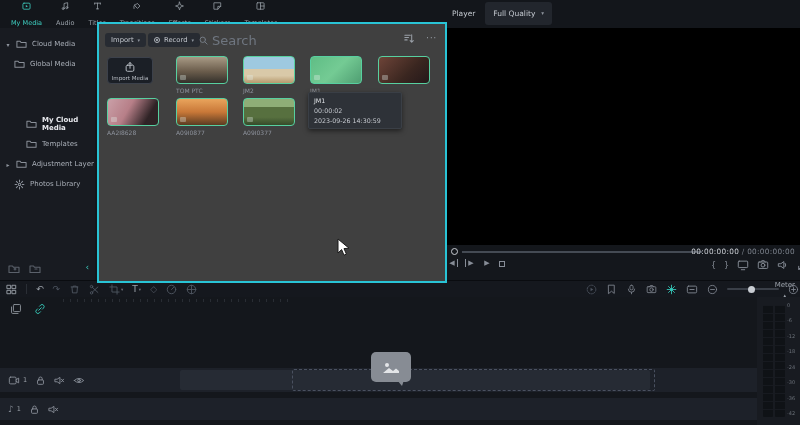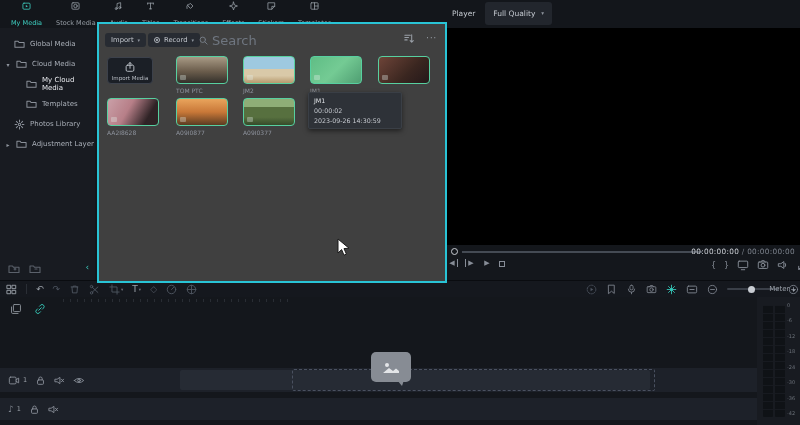--- a/index.html
+++ b/index.html
@@ -18,21 +18,21 @@
   .nav-item.active { color:#3ed0c2; }
   .player-bar { position:absolute; left:452px; top:0; height:26px; display:flex; align-items:center; gap:10px; font-size:7.5px; color:#c3c8cf; }
   .quality-pill { background:#22262d; border-radius:3px; padding:7px 8px; display:flex; gap:6px; align-items:center; color:#c3c8cf; }
   .caret { font-size:5.5px; color:#8f959e; }
 
   
   .sidebar { position:absolute; left:0; top:28px; width:95px; height:255px; background:#181b21; padding-top:6px; }
   .side-item { height:20px; display:flex; align-items:center; gap:5px; font-size:7px; color:#a9afb8; padding-left:14px; }
   .side-item .sicon { color:#8a9099; flex:0 0 auto; }
   .side-item.active { color:#3ed0c2; } .side-item.active .sicon { color:#3ed0c2; }
-  .side-item.selected { color:#e8eaee; font-weight:normal; }
+  .side-item.selected { color:#e8eaee; font-weight:bold;margin-top:40px; }
   .side-item.lvl1 { padding-left:26px; }
   .side-item.has-caret { padding-left:5px; }
   .side-caret { font-size:6px; color:#8f959e; width:6px; text-align:center; }
   .side-footer { position:absolute; left:0; top:230px; width:95px; height:22px; display:flex; align-items:center; gap:9px; padding-left:8px; color:#5b616b; }
   .collapse-arrow { position:absolute; right:6px; top:4px; color:#3ec9bd; font-size:9px; }
 
   
   .media-panel { position:absolute; left:97px; top:22px; width:350px; height:261px; background:#404040; border:2px solid #29c4d6; z-index:6; }
   .pill { position:absolute; height:14px; background:#272b32; border-radius:3px; color:#c6cad0; font-size:6.8px; display:flex; align-items:center; gap:4px; padding:0 6px; }
   .pill .caret { font-size:5px; }
@@ -77,21 +77,21 @@
   .tl-toolbar { position:absolute; left:0; top:280px; width:800px; height:17px; background:#15181e; border-top:1px solid #0a0c10; }
   .tl-left { position:absolute; left:6px; top:0; height:100%; display:flex; align-items:center; gap:9px; color:#9aa0a8; }
   .tl-right { position:absolute; left:586px; top:0; height:100%; display:flex; align-items:center; gap:9px; color:#7e848e; }
   .dim { color:#4e5560; }
   .vdiv { width:1px; height:10px; background:#2a2e35; }
   .mini-caret { font-size:4.5px; color:#6d737d; margin-left:1px; }
   .tglyph { font-size:9px; line-height:1; }
   .teal { color:#35c9b9; }
   .zslider { width:52px; height:2px; background:#3a3f48; border-radius:1px; position:relative; }
   .zslider .knob { position:absolute; left:21px; top:-2.5px; width:7px; height:7px; border-radius:50%; background:#c8ccd2; }
-  .meter-toggle { position:absolute; right:5px; top:0; height:100%; display:flex; align-items:center; gap:3px; font-size:7px; color:#9ba1aa; }
+  .meter-toggle { position:absolute; right:5px; top:0; height:100%; display:flex; align-items:center; gap:3px; font-size:7px; color:#9ba1aa;flex-direction:column; }
 
   
   .timeline { position:absolute; left:0; top:297px; width:800px; height:128px; background:#14171c; }
   .ruler-ticks { position:absolute; left:63px; top:2px; width:230px; height:3px; opacity:.55;
     background:repeating-linear-gradient(90deg,#3a3f47 0 1px,transparent 1px 7px); }
   .tl-head-icons { position:absolute; left:10px; top:6px; display:flex; gap:12px; align-items:center; color:#8a9098; }
   .track-row { position:absolute; left:0; width:757px; background:#1d2129; display:flex; align-items:center; gap:8px; padding-left:8px; color:#868c96; }
   .track-video { top:71px; height:24px; }
   .track-audio { top:101px; height:22px; }
   .tnum { font-size:6.5px; color:#9aa0a8; margin-left:-5px; }
@@ -117,27 +117,20 @@
   <header class="topbar">
     <div class="nav-item active">
       <svg class="ic" width="13" height="13" viewBox="0 0 14 14">
           <rect x="2" y="3" width="10" height="8.5" rx="1.5"></rect>
           <path d="M6 5.6 L9 7.2 6 8.8 Z" fill="currentColor" stroke="none"></path>
         </svg>
       <span>My Media</span>
     </div>
     <div class="nav-item">
       <svg class="ic" width="13" height="13" viewBox="0 0 14 14">
-          <rect x="2" y="2.5" width="10" height="9" rx="1.5"></rect>
-          <circle cx="7" cy="7" r="2.4"></circle>
-        </svg>
-      <span>Stock Media</span>
-    </div>
-    <div class="nav-item">
-      <svg class="ic" width="13" height="13" viewBox="0 0 14 14">
           <path d="M5 10.5 V3.5 l5-1.2 v7"></path>
           <circle cx="3.8" cy="10.6" r="1.4"></circle>
           <circle cx="8.8" cy="9.4" r="1.4"></circle>
         </svg>
       <span>Audio</span>
     </div>
     <div class="nav-item">
       <svg class="ic" width="13" height="13" viewBox="0 0 14 14">
           <path d="M3 3 h8 M3 3 v1.5 M11 3 v1.5 M7 3 v8 M5.5 11 h3"></path>
         </svg>
@@ -173,58 +166,58 @@
     <div class="player-bar">
       <span>Player</span>
       <div class="quality-pill">
         <span>Full Quality</span>
         <span class="caret">▾</span>
       </div>
     </div>
   </header>
 
   <aside class="sidebar">
-    <div class="side-item">
-      <svg class="ic sicon" width="11" height="10" viewBox="0 0 12 10">
-          <path d="M1 2 h3.5 l1 1.3 H11 v5.2 H1 z"></path>
-        </svg>
-      <span>Global Media</span>
-    </div>
     <div class="side-item has-caret">
       <span class="side-caret">▾</span>
       <svg class="ic sicon" width="11" height="10" viewBox="0 0 12 10">
           <path d="M1 2 h3.5 l1 1.3 H11 v5.2 H1 z"></path>
         </svg>
       <span>Cloud Media</span>
     </div>
+    <div class="side-item">
+      <svg class="ic sicon" width="11" height="10" viewBox="0 0 12 10">
+          <path d="M1 2 h3.5 l1 1.3 H11 v5.2 H1 z"></path>
+        </svg>
+      <span>Global Media</span>
+    </div>
     <div class="side-item lvl1 selected">
       <svg class="ic sicon" width="11" height="10" viewBox="0 0 12 10">
           <path d="M1 2 h3.5 l1 1.3 H11 v5.2 H1 z"></path>
         </svg>
       <span>My Cloud Media</span>
     </div>
     <div class="side-item lvl1">
       <svg class="ic sicon" width="11" height="10" viewBox="0 0 12 10">
           <path d="M1 2 h3.5 l1 1.3 H11 v5.2 H1 z"></path>
         </svg>
       <span>Templates</span>
+    </div>
+    <div class="side-item has-caret">
+      <span class="side-caret">▸</span>
+      <svg class="ic sicon" width="11" height="10" viewBox="0 0 12 10">
+          <path d="M1 2 h3.5 l1 1.3 H11 v5.2 H1 z"></path>
+        </svg>
+      <span>Adjustment Layer</span>
     </div>
     <div class="side-item">
       <svg class="ic sicon" width="11" height="11" viewBox="0 0 12 12">
           <circle cx="6" cy="6" r="1.3"></circle>
           <path d="M6 1.2 V3 M6 9 v1.8 M1.2 6 H3 M9 6 h1.8 M2.6 2.6 L3.9 3.9 M8.1 8.1 L9.4 9.4 M9.4 2.6 L8.1 3.9 M3.9 8.1 L2.6 9.4"></path>
         </svg>
       <span>Photos Library</span>
-    </div>
-    <div class="side-item has-caret">
-      <span class="side-caret">▸</span>
-      <svg class="ic sicon" width="11" height="10" viewBox="0 0 12 10">
-          <path d="M1 2 h3.5 l1 1.3 H11 v5.2 H1 z"></path>
-        </svg>
-      <span>Adjustment Layer</span>
     </div>
     <div class="side-footer">
       <svg class="ic" width="12" height="10" viewBox="0 0 12 10">
           <path d="M1 2 h3.5 l1 1.3 H11 v5.2 H1 z"></path>
           <path d="M6 5 h2 M7 4 v2"></path>
         </svg>
       <svg class="ic" width="12" height="10" viewBox="0 0 12 10">
           <path d="M1 2 h3.5 l1 1.3 H11 v5.2 H1 z"></path>
           <path d="M6 5 h2"></path>
         </svg>

